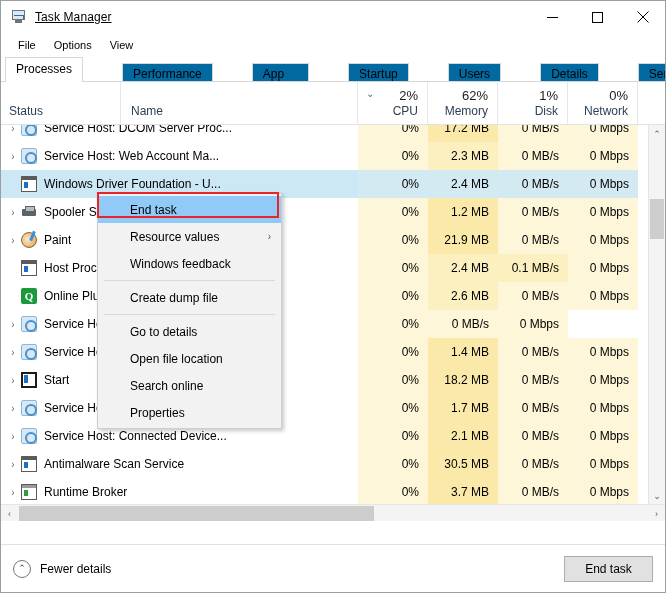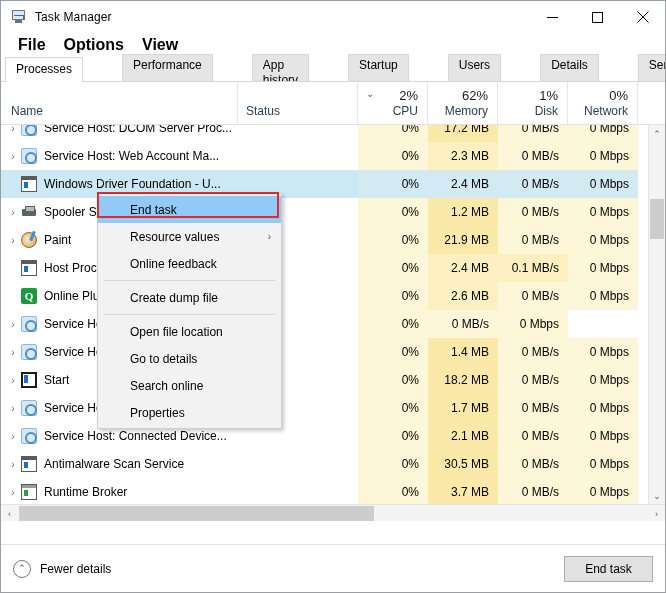--- a/index.html
+++ b/index.html
@@ -46,20 +46,21 @@
   }
   .title-icon .base {
     position: absolute; left: 4px; top: 11px;
     width: 7px; height: 3px;
     background: #6e7377;
   }
   .title-text {
     font-size: 12px;
     color: #000000;
     letter-spacing: 0.1px;
+    text-decoration: underline;
   }
   .win-buttons {
     position: absolute; right: 0; top: 0;
     display: flex; height: 32px;
   }
   .win-btn {
     width: 45px; height: 32px;
     display: flex; align-items: center; justify-content: center;
     background: transparent;
   }
@@ -67,24 +68,23 @@
 
   
   .menubar {
     height: 24px;
     display: flex;
     align-items: center;
     padding-left: 8px;
     background: #ffffff;
   }
   .menu-item {
-    font-size: 16px;
+    font-size: 11px;
     color: #000000;
     padding: 2px 9px;
-    font-weight: bold;
   }
 
   
   .tabstrip {
     height: 25px;
     display: flex;
     align-items: flex-end;
     padding-left: 4px;
     background: #ffffff;
     position: relative;
@@ -94,25 +94,25 @@
     content: "";
     position: absolute; left: 0; right: 0; bottom: 0;
     height: 1px; background: #d7d7d7;
   }
   .tab {
     font-size: 12px;
     color: #000000;
     padding: 3px 10px 4px 10px;
     border: 1px solid #d7d7d7;
     border-bottom: none;
-    background: #e5e5e5;
+    background: #0369a1;
     margin-right: -1px;
     position: relative;
     line-height: 15px;
-    height: 28px;
+    height: 19px;
   }
   .tab.active {
     background: #ffffff;
     z-index: 3;
     height: 25px;
     padding-top: 4px;
     border-color: #d7d7d7;
   }
 
   
@@ -448,25 +448,25 @@
     <div class="tab active">Processes</div>
     <div class="tab">Performance</div>
     <div class="tab">App history</div>
     <div class="tab">Startup</div>
     <div class="tab">Users</div>
     <div class="tab">Details</div>
     <div class="tab">Services</div>
   </div>
 
   <div class="headerrow">
+    <div class="hcell status">
+      <span class="lbl">Status</span>
+    </div>
     <div class="hcell name">
       <span class="lbl">Name</span>
-    </div>
-    <div class="hcell status">
-      <span class="lbl">Status</span>
     </div>
     <div class="hcell num">
       <span class="sort-chev">⌄</span>
       <span class="pct">2%</span>
       <span class="lbl">CPU</span>
     </div>
     <div class="hcell num">
       <span class="pct">62%</span>
       <span class="lbl">Memory</span>
     </div>
@@ -674,32 +674,32 @@
 
   <div class="ctxmenu" id="ctxmenu">
       <div class="ctxitem hl">
         <span>End task</span>
       </div>
       <div class="ctxitem">
         <span>Resource values</span>
         <span class="submark">›</span>
       </div>
       <div class="ctxitem">
-        <span>Online feedback</span>
+        <span>Windows feedback</span>
       </div>
       <div class="ctxsep"></div>
       <div class="ctxitem">
         <span>Create dump file</span>
       </div>
       <div class="ctxsep"></div>
       <div class="ctxitem">
+        <span>Go to details</span>
+      </div>
+      <div class="ctxitem">
         <span>Open file location</span>
-      </div>
-      <div class="ctxitem">
-        <span>Go to details</span>
       </div>
       <div class="ctxitem">
         <span>Search online</span>
       </div>
       <div class="ctxitem">
         <span>Properties</span>
       </div>
     </div>
   <div class="redbox" style="border-color: rgb(232, 38, 42);"></div>
 

